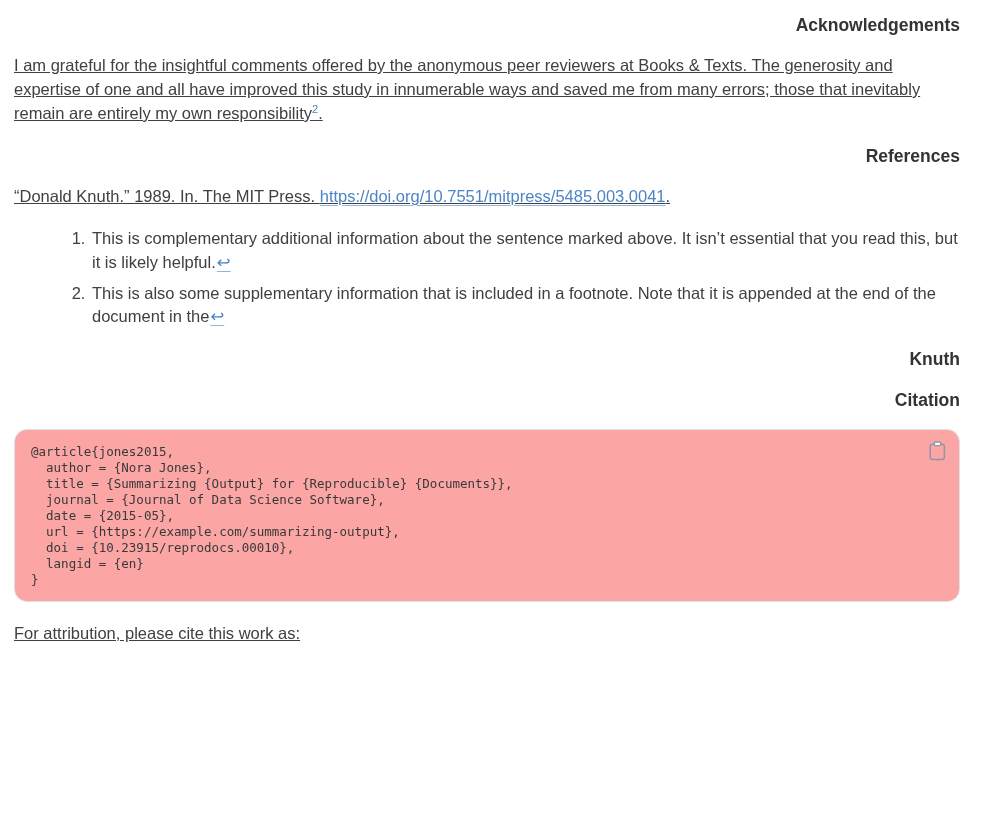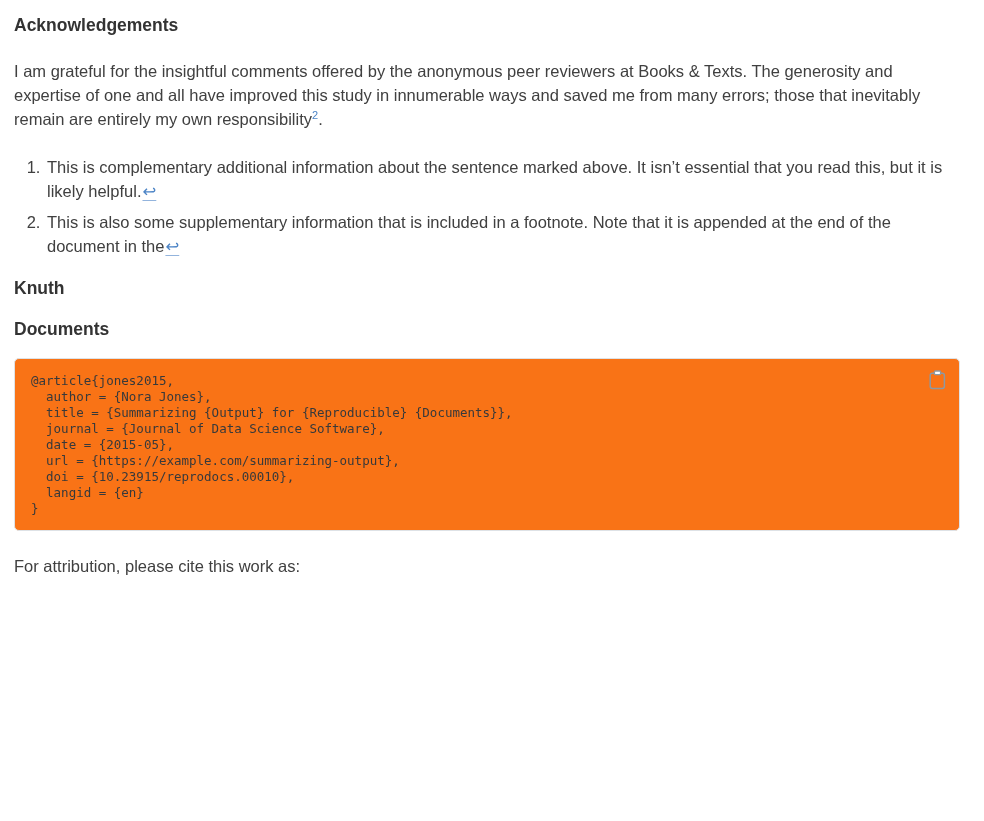--- a/index.html
+++ b/index.html
@@ -15,50 +15,52 @@
   }
   .page {
     padding: 15px 24px 24px 14px;
   }
   h2.appendix-heading {
     font-size: 17.5px;
     font-weight: 700;
     color: #333333;
     margin: 20px 0 18px 0;
     line-height: 1.2;
+    text-align: right;
   }
   section:first-child h2.appendix-heading { margin-top: 0; }
-  p { margin: 24px 0; }
+  p { margin: 18px 0; text-decoration: underline; }
   a {
     color: #4c84c6;
     text-decoration: underline;
     text-decoration-color: #93b4dd;
     text-underline-offset: 2.5px;
     text-decoration-thickness: 1px;
   }
   sup.fnref {
     font-size: 11px;
     line-height: 0;
     vertical-align: super;
   }
   sup.fnref a { text-decoration: none; }
   ol.footnote-list {
     margin: 18px 0;
     padding-left: 31px;
   }
   ol.footnote-list li {
     margin-bottom: 7px;
     padding-left: 2px;
+    margin-left: 45px;
   }
   .backref { margin-left: 1px; }
   .code-block {
     position: relative;
     border: 1px solid #dee2e6;
-    border-radius: 5px;
-    background: #f97316;
+    border-radius: 13px;
+    background: #fca5a5;
     padding: 14px 48px 13px 16px;
     margin: 9px 0 20px 0;
   }
   .code-block pre {
     margin: 0;
     font-family: "DejaVu Sans Mono", monospace;
     font-size: 12.5px;
     line-height: 16px;
     color: #37393b;
     white-space: pre;
@@ -81,34 +83,38 @@
 </head>
 <body>
 
 <main class="page">
 
   <section>
     <h2 class="appendix-heading">Acknowledgements</h2>
     <p><span>I am grateful for the insightful comments offered by the anonymous peer reviewers at Books &amp; Texts. The generosity and expertise of one and all have improved this study in innumerable ways and saved me from many errors; those that inevitably remain are entirely my own responsibility</span><sup class="fnref"><a href="#">2</a></sup><span>.</span></p>
   </section>
 
+  <section>
+    <h2 class="appendix-heading">References</h2>
+    <p><span>“Donald Knuth.” 1989. In. The MIT Press. </span><a href="#">https://doi.org/10.7551/mitpress/5485.003.0041</a><span>.</span></p>
+  </section>
 
   <section>
     <ol class="footnote-list">
       <li><span>This is complementary additional information about the sentence marked above. It isn’t essential that you read this, but it is likely helpful.</span><a class="backref" href="#">↩</a></li>
       <li><span>This is also some supplementary information that is included in a footnote. Note that it is appended at the end of the document in the</span><a class="backref" href="#">↩</a></li>
     </ol>
   </section>
 
   <section>
     <h2 class="appendix-heading">Knuth</h2>
   </section>
 
   <section>
-    <h2 class="appendix-heading">Documents</h2>
+    <h2 class="appendix-heading">Citation</h2>
 
     <div class="code-block">
       <pre>@article{jones2015,
   author = {Nora Jones},
   title = {Summarizing {Output} for {Reproducible} {Documents}},
   journal = {Journal of Data Science Software},
   date = {2015-05},
   url = {https://example.com/summarizing-output},
   doi = {10.23915/reprodocs.00010},
   langid = {en}

